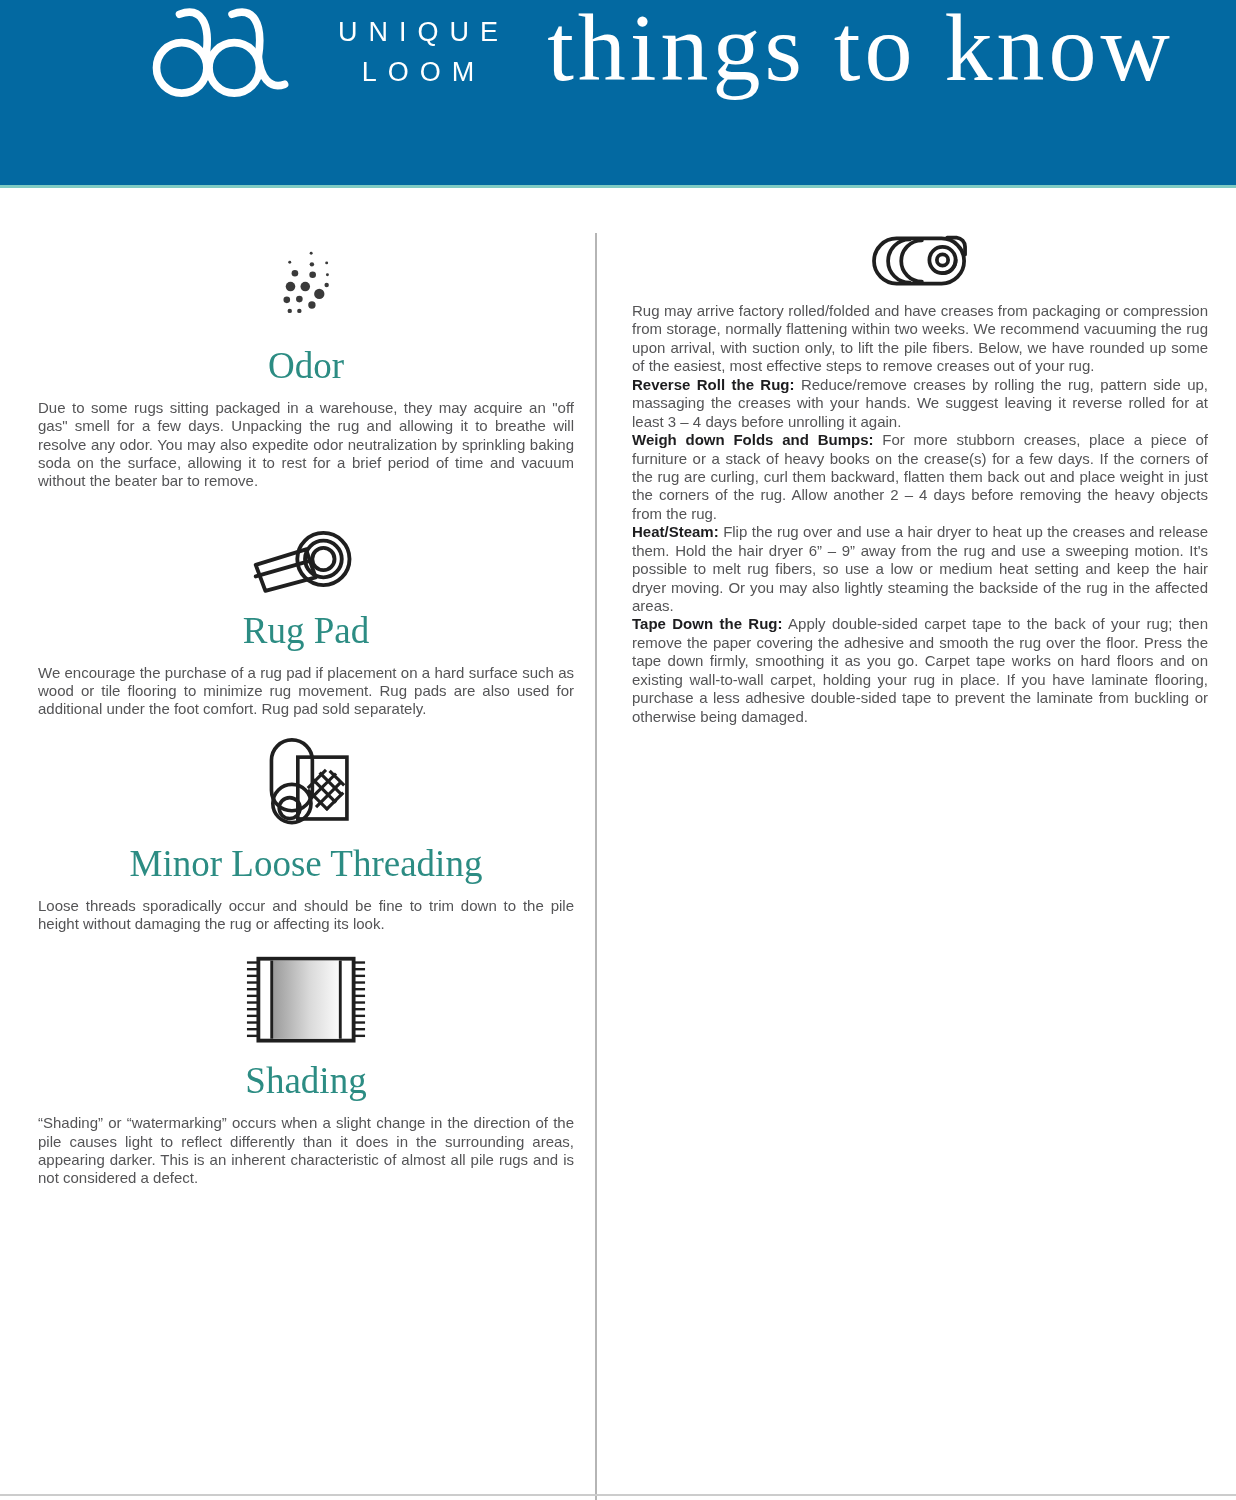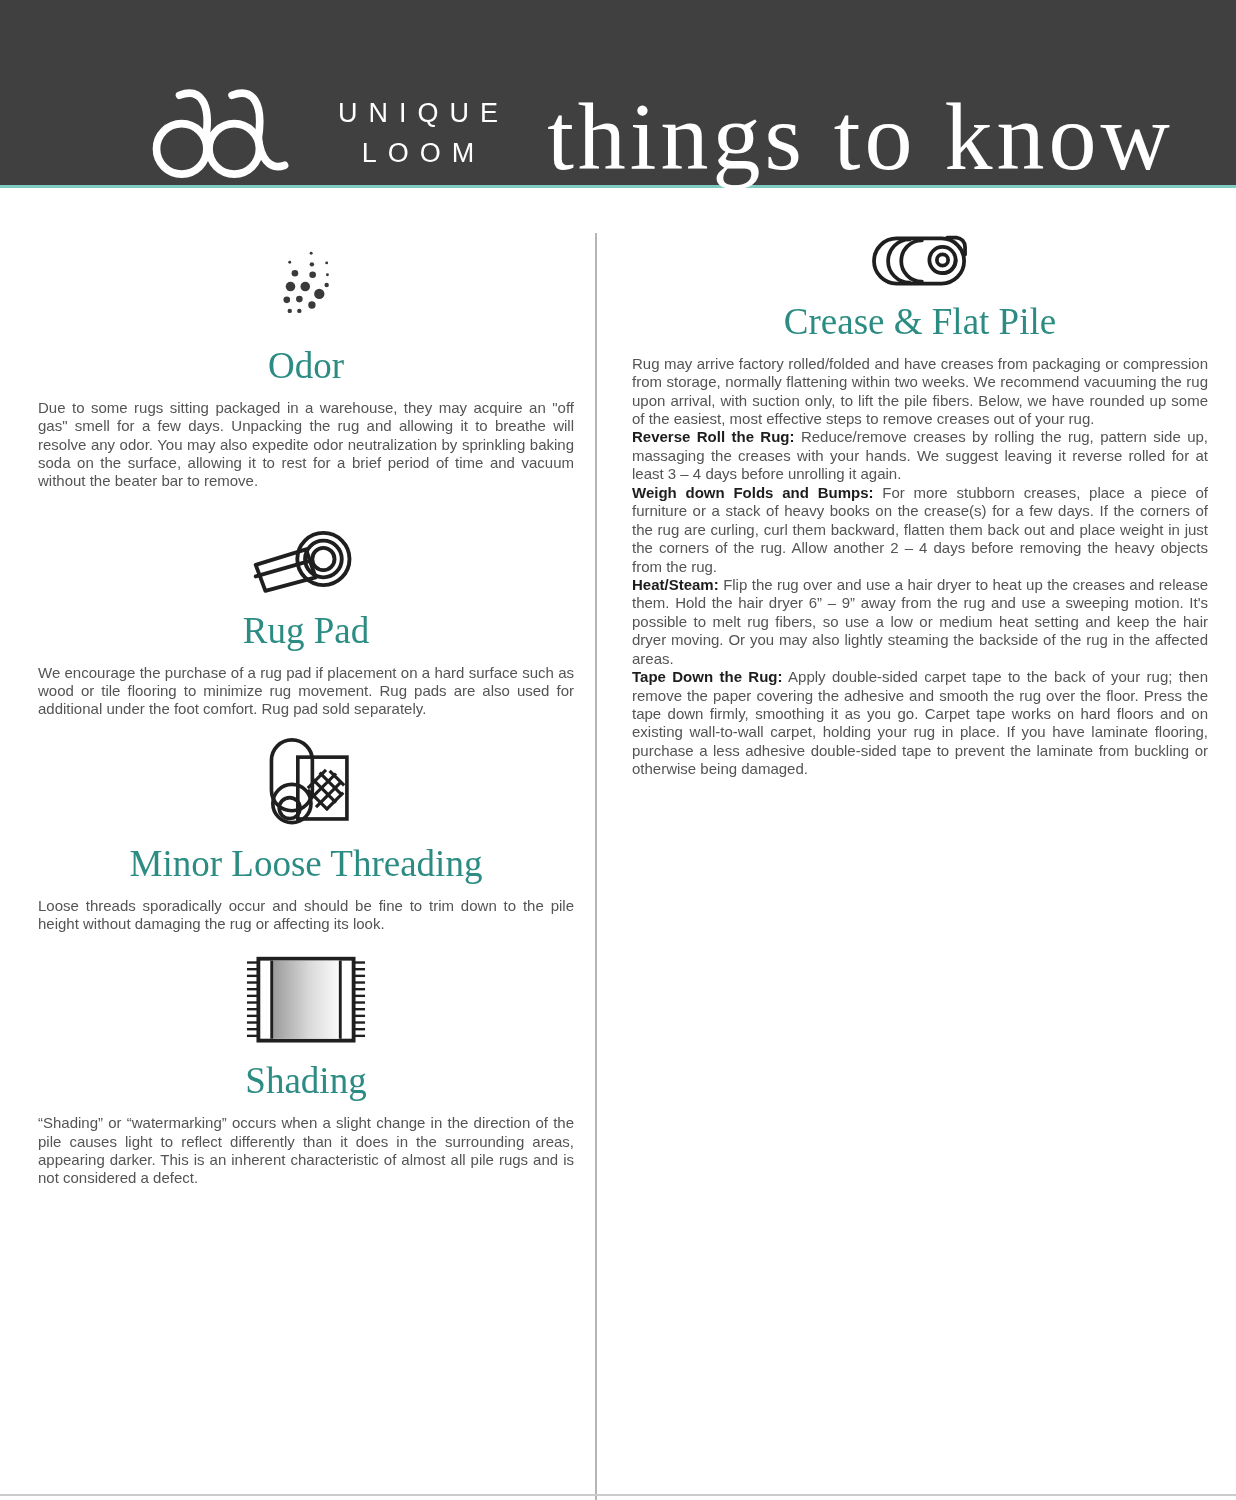--- a/index.html
+++ b/index.html
@@ -2,21 +2,21 @@
 <html><head>
 <meta charset="utf-8">
 <style>
   html,body { margin:0; padding:0; background:#ffffff; }
   .page {
     width:1236px; height:1500px; position:relative; overflow:hidden;
     background:#ffffff; font-family:"Liberation Sans", sans-serif;
   }
   
   .header {
-    height:188px; background:#404040; display:flex; align-items:flex-end;
+    height:188px; background:#0369a1; display:flex; align-items:flex-start;
     box-sizing:border-box; border-bottom:3px solid #7fccc3;
   }
   .brand { margin-left:126px; display:flex; align-items:center; gap:24px; }
   .logo-svg { width:188px; height:104px; display:block; }
   .brand-text {
     color:#ffffff; font-size:27px; letter-spacing:11px; line-height:1.5;
     text-align:center; font-weight:400;
   }
   .brand-text .line { display:block; }
   .page-title {
@@ -208,21 +208,20 @@
           <svg width="122" height="66" viewBox="0 0 130 70" aria-hidden="true">
             <path class="stroke" d="M40,11 L88,11 A24,24 0 0 1 88,59 L40,59 A24,24 0 0 1 40,11 Z" fill="#ffffff"></path>
             <path class="stroke" d="M94,10 L104,10 A10,10 0 0 1 113,20 L113,28" fill="#ffffff" stroke-linecap="round"></path>
             <path class="stroke" d="M54,12 A23,23 0 0 0 54,58" stroke-linecap="round"></path>
             <path class="stroke" d="M67,13 A22,22 0 0 0 67,57" stroke-linecap="round"></path>
             <circle class="stroke" cx="89" cy="34" r="14" fill="#ffffff"></circle>
             <path class="stroke" d="M103,34 A14,14 0 0 1 89,48" stroke-linecap="round"></path>
             <circle class="stroke" cx="89" cy="34" r="6" fill="#ffffff"></circle>
           </svg>
         </div>
-        <h2 class="section-heading">Crease &amp; Flat Pile</h2>
         <p class="body-text">Rug may arrive factory rolled/folded and have creases from packaging or compression from storage, normally flattening within two weeks. We recommend vacuuming the rug upon arrival, with suction only, to lift the pile fibers. Below, we have rounded up some of the easiest, most effective steps to remove creases out of your rug.</p>
 
         <p class="body-text tip"><strong class="tip-label">Reverse Roll the Rug:</strong> <span>Reduce/remove creases by rolling the rug, pattern side up, massaging the creases with your hands. We suggest leaving it reverse rolled for at least 3 – 4 days before unrolling it again.</span></p>
 
         <p class="body-text tip"><strong class="tip-label">Weigh down Folds and Bumps:</strong> <span>For more stubborn creases, place a piece of furniture or a stack of heavy books on the crease(s) for a few days. If the corners of the rug are curling, curl them backward, flatten them back out and place weight in just the corners of the rug. Allow another 2 – 4 days before removing the heavy objects from the rug.</span></p>
 
         <p class="body-text tip"><strong class="tip-label">Heat/Steam:</strong> <span>Flip the rug over and use a hair dryer to heat up the creases and release them. Hold the hair dryer 6” – 9” away from the rug and use a sweeping motion. It's possible to melt rug fibers, so use a low or medium heat setting and keep the hair dryer moving. Or you may also lightly steaming the backside of the rug in the affected areas.</span></p>
 
         <p class="body-text tip"><strong class="tip-label">Tape Down the Rug:</strong> <span>Apply double-sided carpet tape to the back of your rug; then remove the paper covering the adhesive and smooth the rug over the floor. Press the tape down firmly, smoothing it as you go. Carpet tape works on hard floors and on existing wall-to-wall carpet, holding your rug in place. If you have laminate flooring, purchase a less adhesive double-sided tape to prevent the laminate from buckling or otherwise being damaged.</span></p>
       </div>

